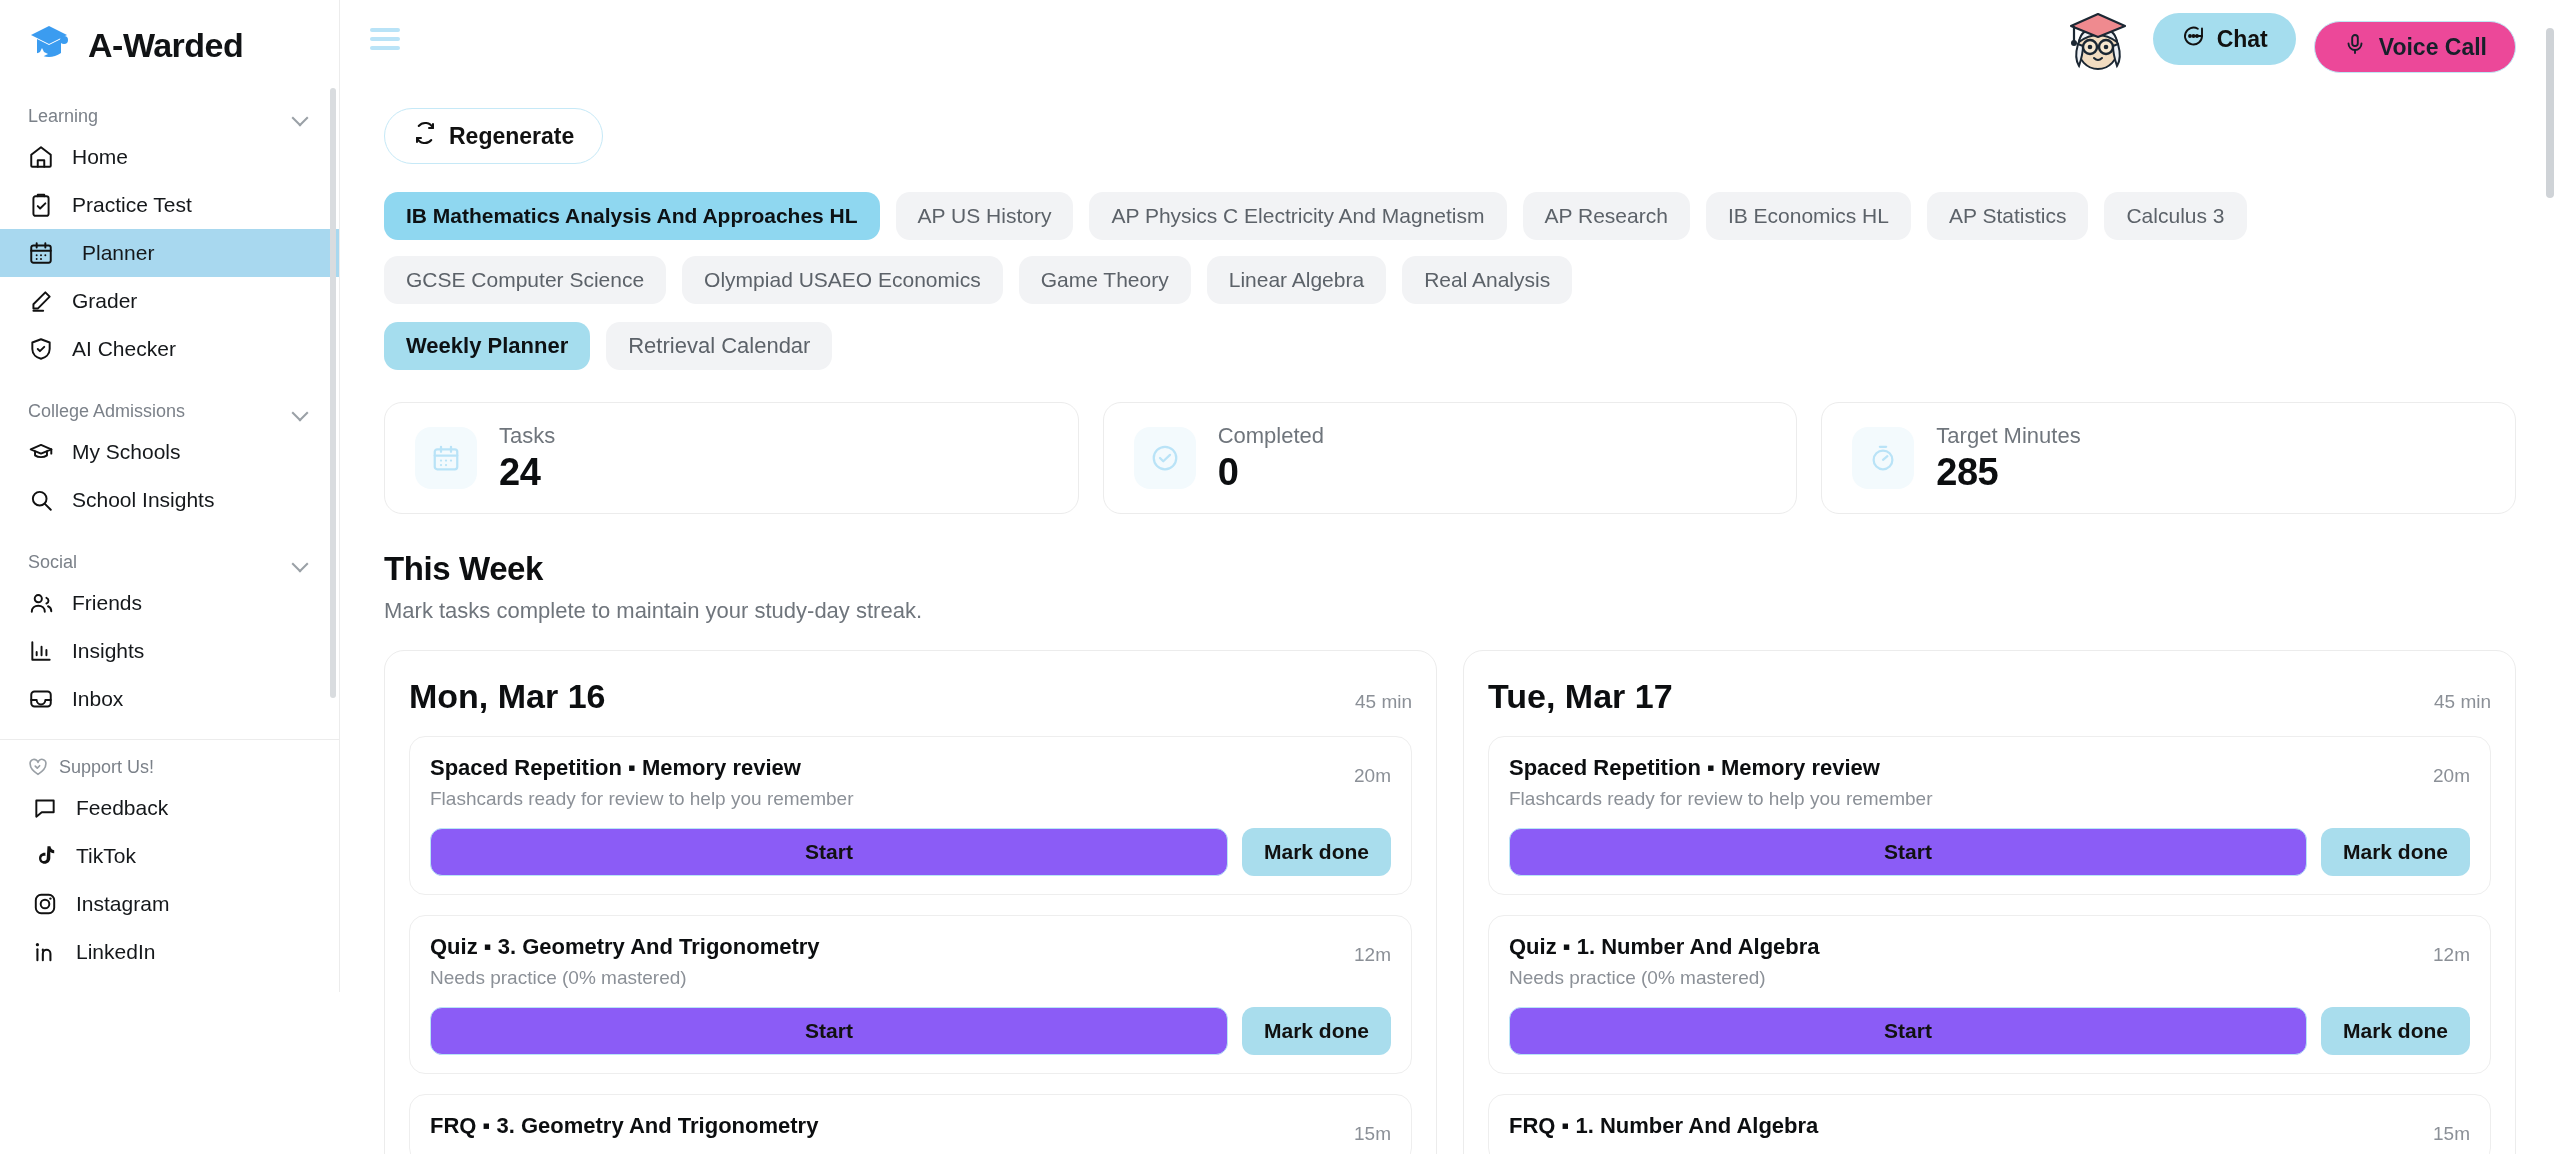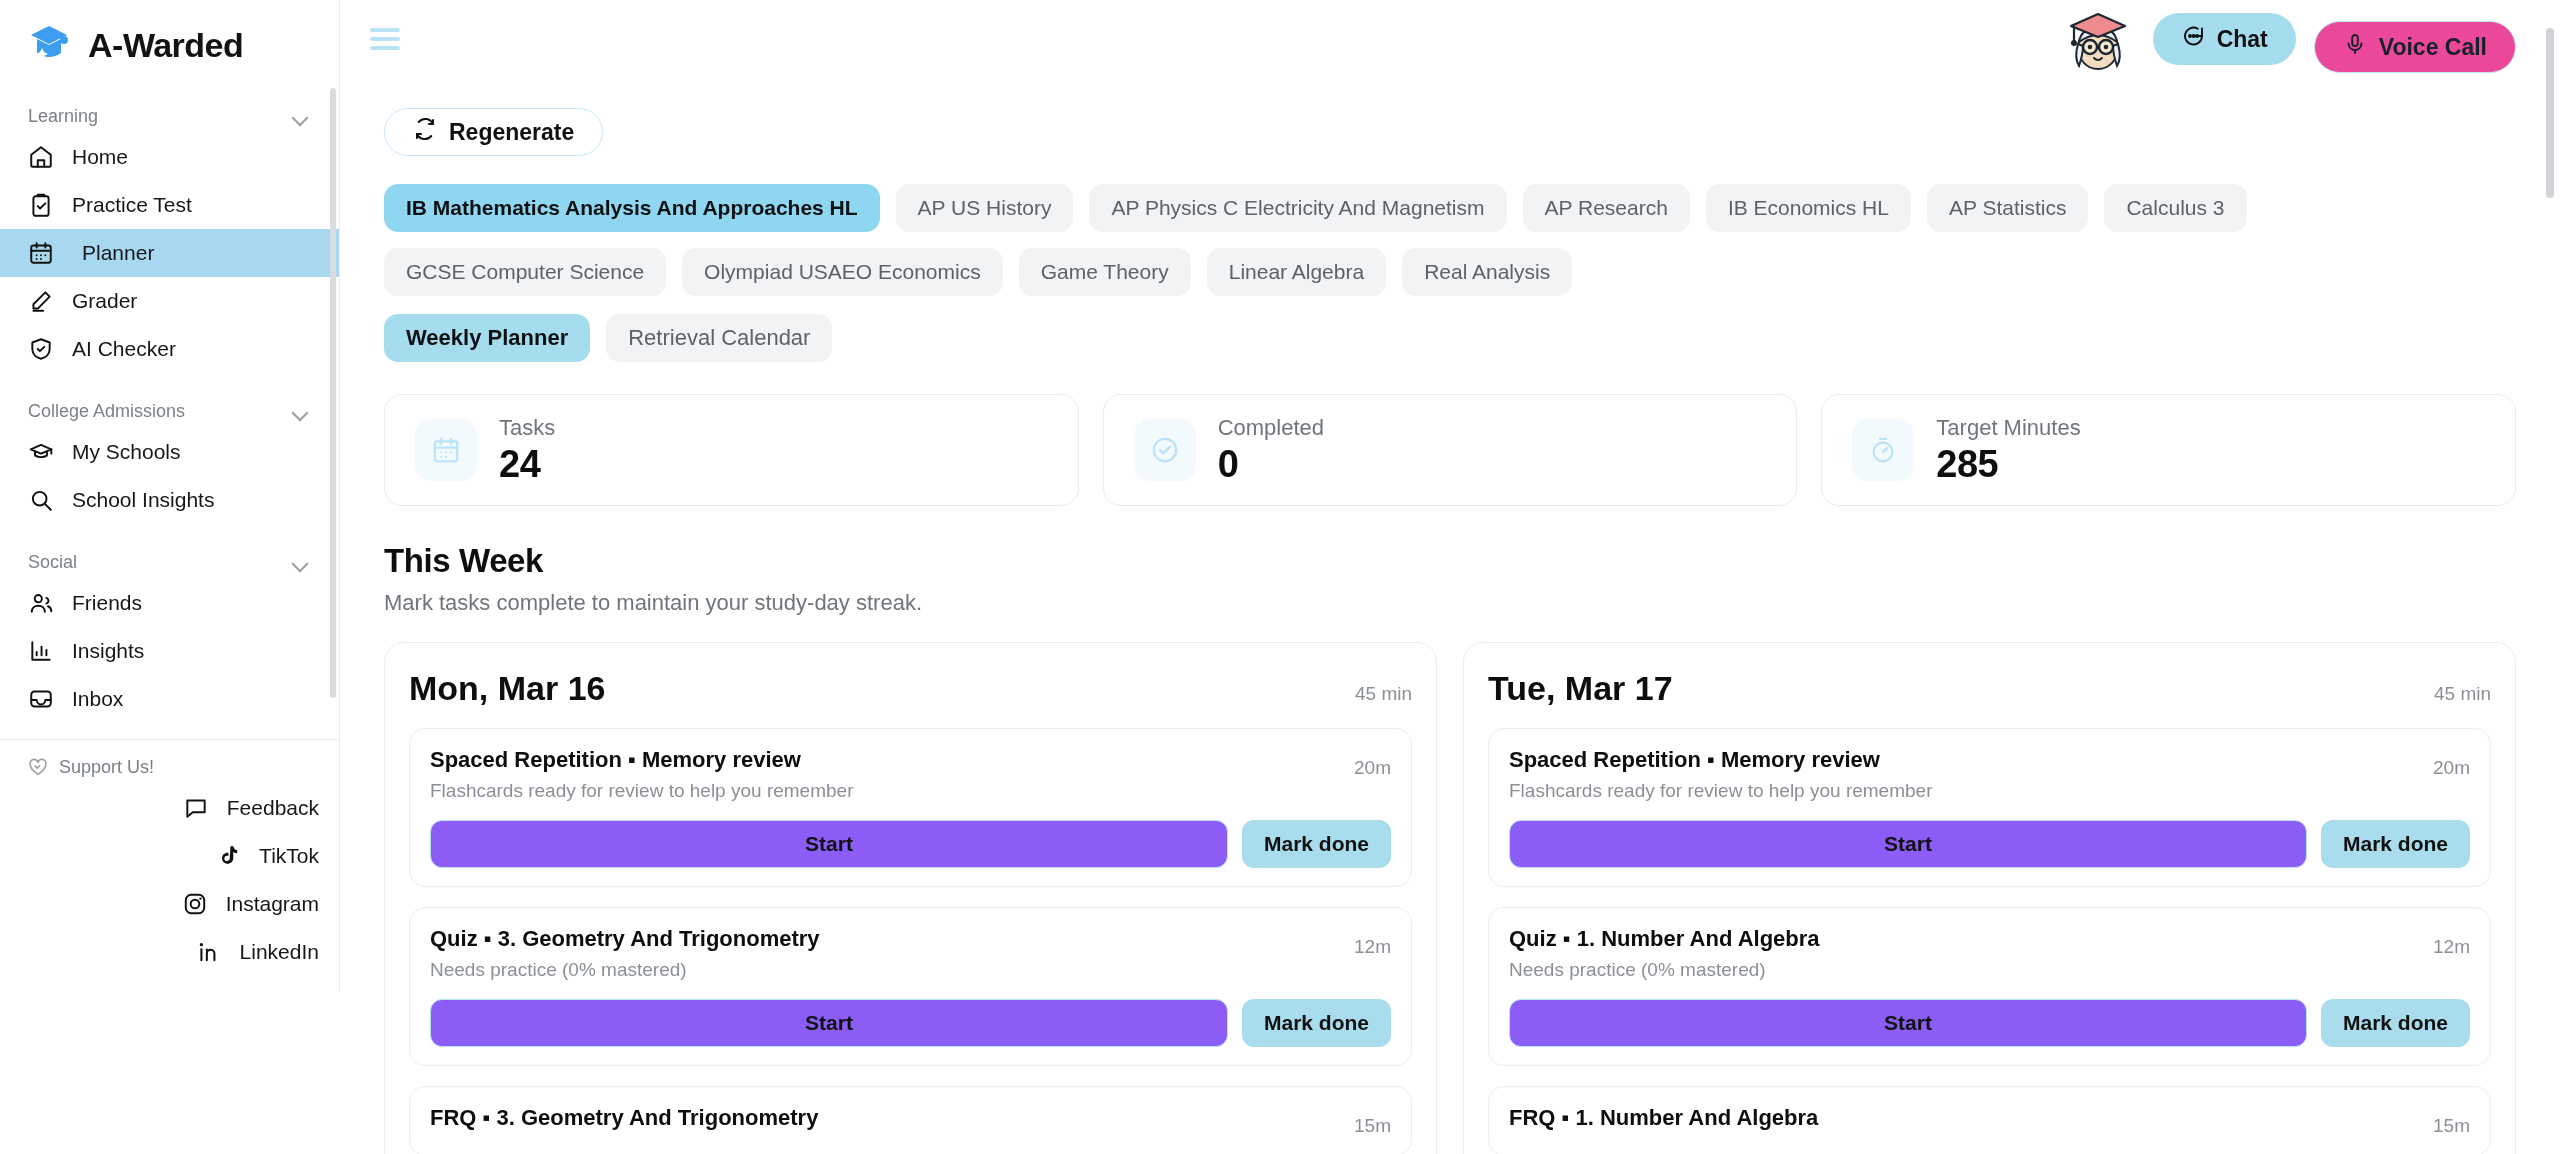--- a/index.html
+++ b/index.html
@@ -39,21 +39,21 @@
   .nav-item .ico { width: 26px; height: 26px; flex: 0 0 26px; display: block; }
   .nav-item.active { background: #a8d8ef; }
   .nav-item.active:after {
     content: ""; position: absolute; right: -22px; top: 0; width: 22px; height: 100%;
     background: #a8d8ef; border-radius: 0 12px 12px 0;
   }
   .nav-item.active .lbl { margin-left: 10px; }
   .nav-divider { height: 1px; background: #ececec; margin: 16px 0 10px 0; }
   .nav-head.support { gap: 10px; justify-content: flex-start; padding-left: 27px; }
   .nav-head.support .sico { width: 22px; height: 22px; flex: 0 0 22px; }
-  .nav-item.sub { padding-left: 24px; justify-content: flex-end; }
+  .nav-item.sub { padding-left: 32px; }
 
   .sb-scroll {
     position: absolute; right: 3px; top: 88px; width: 6px; height: 610px;
     background: #d9dcdf; border-radius: 3px;
   }
 
   
   .main { flex: 1; height: 1154px; overflow: hidden; position: relative; background: #fff; }
   .topbar {
     height: 78px; display: flex; align-items: center; justify-content: space-between;
@@ -78,21 +78,21 @@
   }
 
   .content { padding: 16px 44px 0 44px; height: 1076px; overflow: hidden; position: relative; }
 
   .page-head { display: flex; align-items: flex-start; justify-content: space-between; }
   .page-title { font-size: 52px; font-weight: 700; color: #0c0e10; letter-spacing: -1px; line-height: 1.15; }
   .page-sub { font-size: 23px; color: #6f757c; margin-top: 10px; }
   .btn-regen {
     display: flex; align-items: center; gap: 12px; margin-top: 14px;
     background: #fff; border: 1.5px solid #c6e9f7; border-radius: 999px;
-    height: 48px; padding: 0 28px; font-size: 23px; font-weight: 700; color: #111;
+    height: 56px; padding: 0 28px; font-size: 23px; font-weight: 700; color: #111;
     cursor: pointer; font-family: "Liberation Sans", sans-serif;
   }
 
   .chips { display: flex; flex-wrap: wrap; gap: 16px; margin-top: 28px; }
   .chip {
     background: #f2f3f5; color: #5c6269; border: none; border-radius: 14px;
     height: 48px; padding: 0 22px; font-size: 21px; font-weight: 400; cursor: pointer;
     display: flex; align-items: center; font-family: "Liberation Sans", sans-serif;
   }
   .chip.sel { background: #8fd7f0; color: #0d1114; font-weight: 700; }

